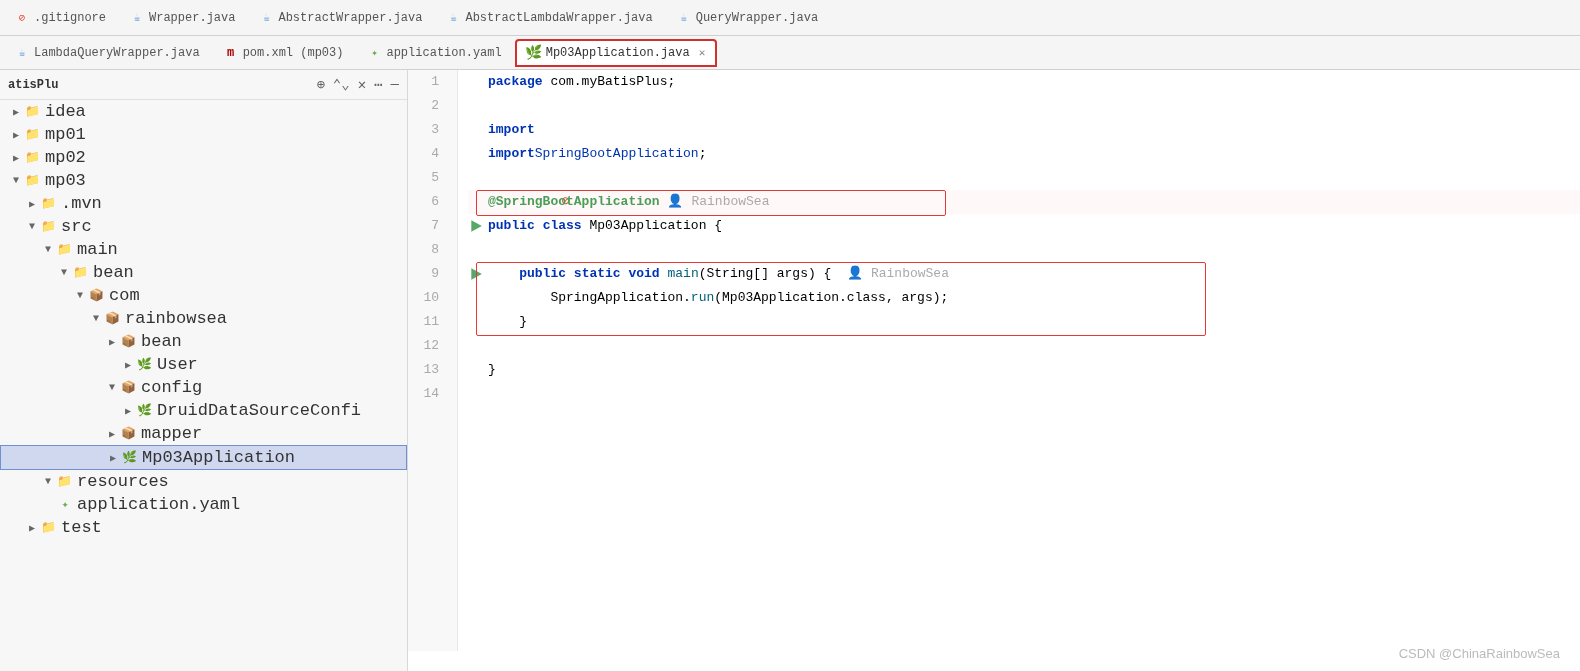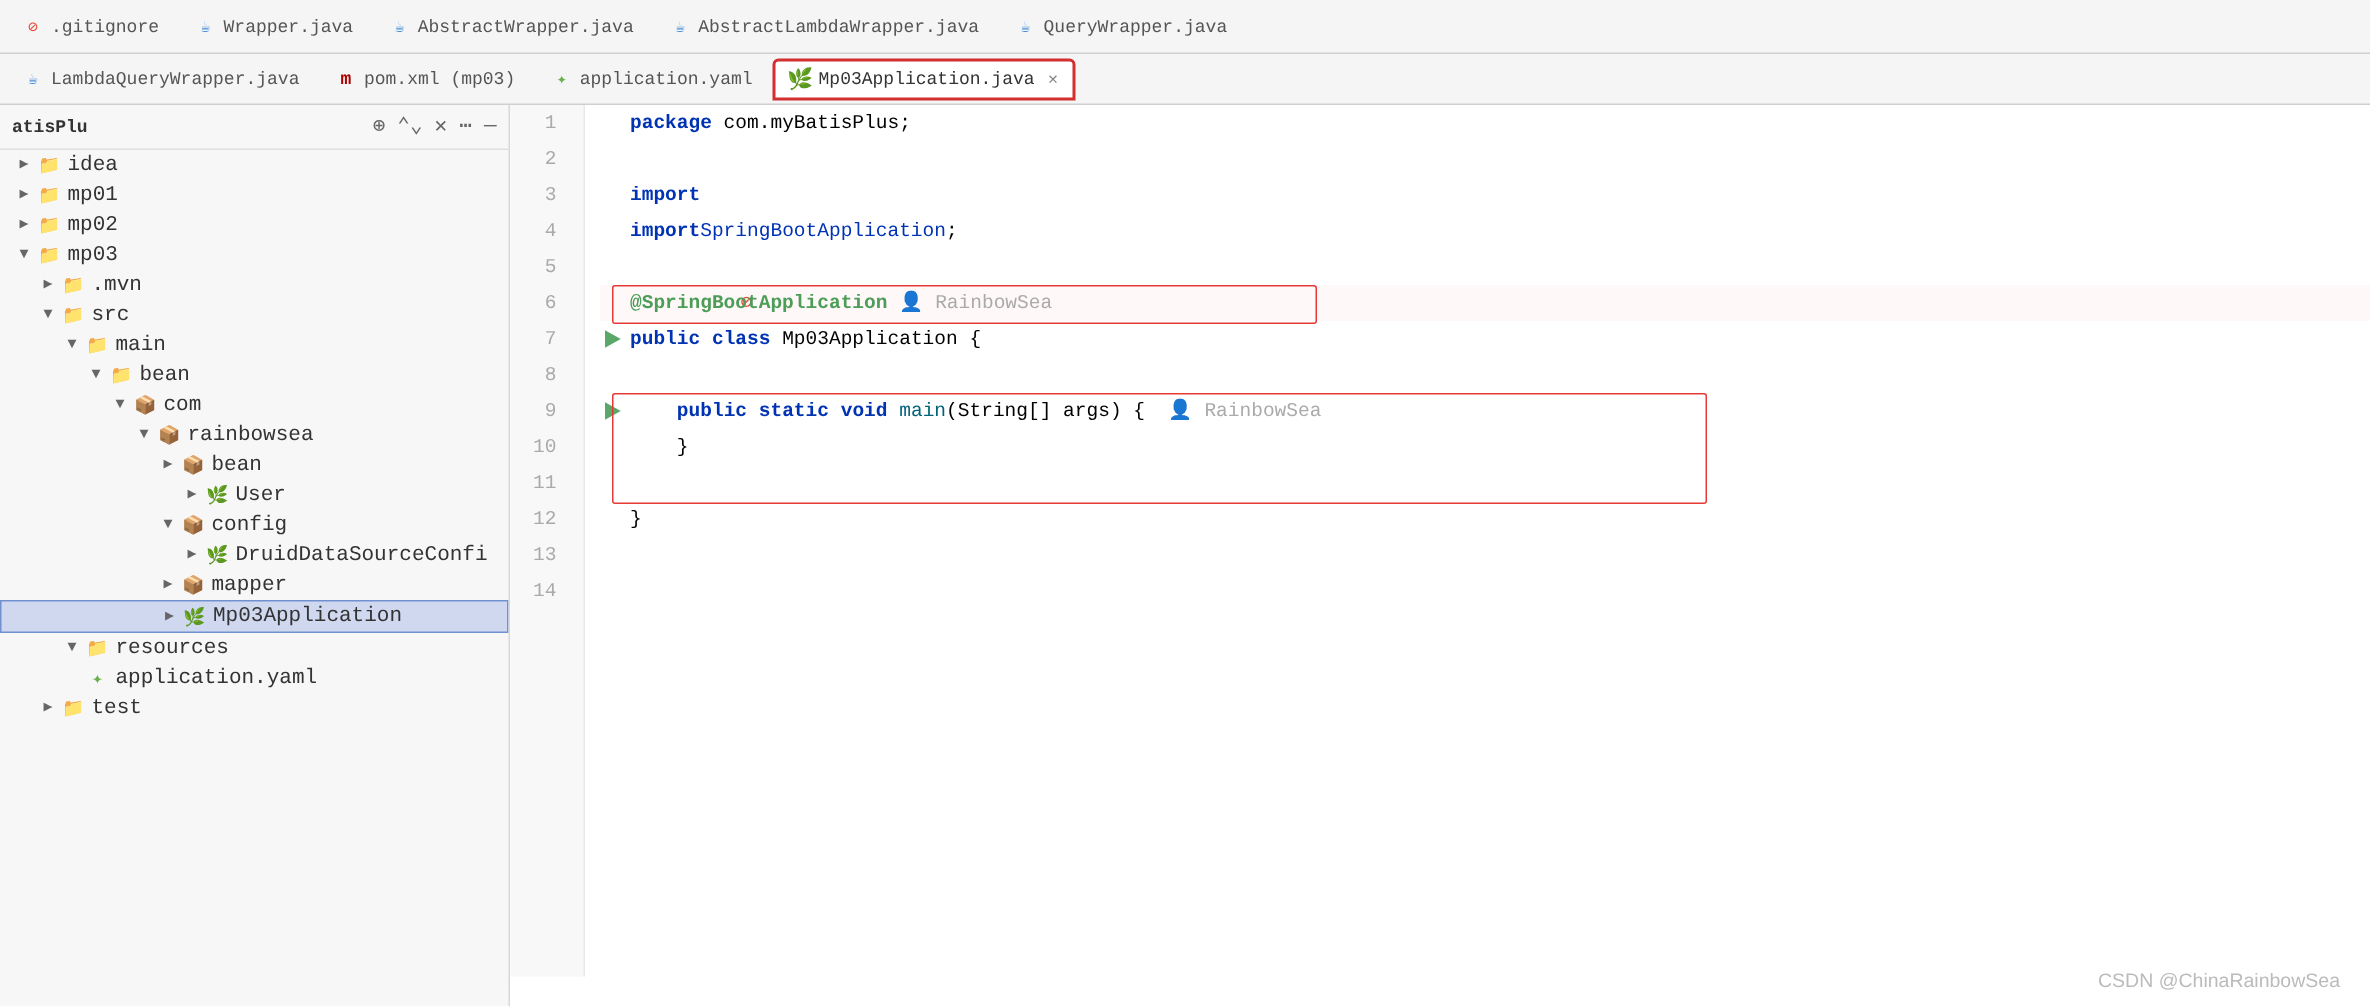--- a/index.html
+++ b/index.html
@@ -71,21 +71,21 @@
 
     
     .main-area {
       display: flex;
       flex: 1;
       overflow: hidden;
     }
 
     
     .sidebar {
-      width: 340px;
+      width: 408px;
       background: #f7f7f7;
       border-right: 1px solid #d8d8d8;
       overflow-y: auto;
       flex-shrink: 0;
       font-size: 13px;
     }
     .sidebar-header {
       display: flex;
       align-items: center;
       justify-content: space-between;
@@ -136,21 +136,21 @@
     .tree-icon {
       display: inline-flex;
       align-items: center;
       justify-content: center;
       width: 18px;
       height: 16px;
       font-size: 12px;
       margin-right: 3px;
     }
     .tree-label {
-      font-size: 14px;
+      font-size: 17px;
     }
     
     .icon-folder { color: #dcb67a; }
 
     
     .editor {
       flex: 1;
       background: #ffffff;
       overflow: auto;
       position: relative;
@@ -483,20 +483,24 @@
           </span>
           <span class="normal">    </span>
           <span class="kw">public</span><span class="normal"> </span>
           <span class="kw">static</span><span class="normal"> </span>
           <span class="kw">void</span><span class="normal"> </span>
           <span style="color:#00627a;">main</span>
           <span class="normal">(String[] args) {  </span>
           <span style="color:#aaaaaa;">👤 RainbowSea</span>
         </div>
 
+        <div class="code-line">
+          <span class="no-btn"></span>
+          <span class="normal">        SpringApplication.</span><span style="color:#00627a;">run</span><span class="normal">(Mp03Application.class, args);</span>
+        </div>
 
         <div class="code-line">
           <span class="no-btn"></span>
           <span class="normal">    }</span>
         </div>
 
         <div class="code-line">
           <span class="no-btn"></span>
         </div>
 

